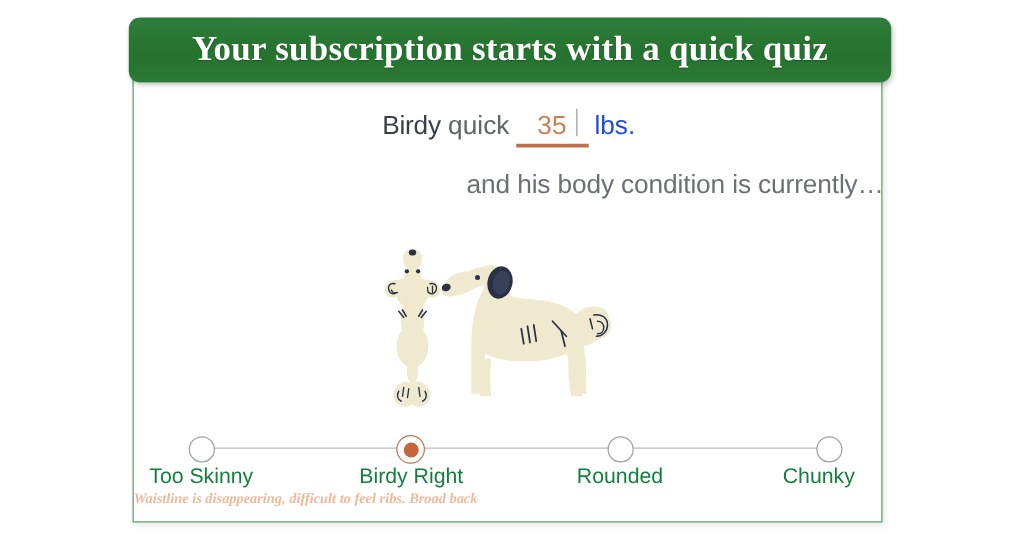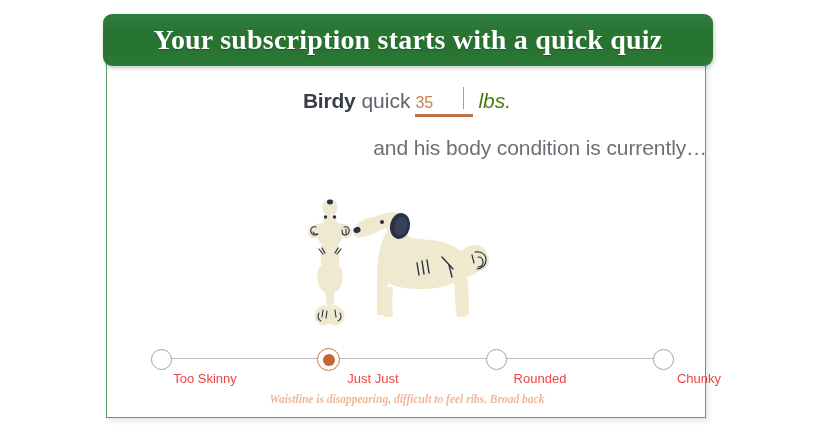--- a/index.html
+++ b/index.html
@@ -66,21 +66,21 @@
     position: absolute;
     left: 0;
     top: 48px;
     width: 600px;
     text-align: center;
     white-space: nowrap;
     font-size: 21px;
     color: #6b7076;
   }
   .pet-name {
-    font-weight: 700;
+    font-weight: 400;
     color: #3a3f47;
     letter-spacing: -0.2px;
   }
   .weighs-word {
     color: #5f656c;
     font-weight: 400;
   }
   .weight-input-wrap {
     display: inline-block;
     position: relative;
@@ -88,35 +88,35 @@
     vertical-align: baseline;
     margin: 0 4px;
   }
   .weight-input {
     width: 58px;
     border: none;
     border-bottom: 3px solid #c0714b;
     background: transparent;
     color: #cb7f57;
     font-family: "Liberation Sans", sans-serif;
-    font-size: 16px;
+    font-size: 21px;
+    text-align: center;
     padding: 0 0 2px 0;
     outline: none;
   }
   .caret {
     position: absolute;
     right: 10px;
     top: -2px;
     width: 1px;
     height: 22px;
     background: #9aa0a6;
   }
   .lbs-word {
-    color: #4d7c0f;
-    font-style: italic;
+    color: #1d4ed8;
   }
 
   
   .condition-line {
     position: absolute;
     left: 0;
     top: 95px;
     width: 600px;
     text-align: right;
     font-size: 21px;
@@ -184,33 +184,31 @@
     position: absolute;
     left: 0;
     top: 330px;
     width: 600px;
     height: 20px;
   }
   .slider-label {
     position: absolute;
     top: 0;
     transform: translateX(-50%);
-    font-size: 13px;
-    color: #ef4444;
-    white-space: nowrap;
-    margin-left: 44px;
+    font-size: 17px;
+    color: #15803d;
+    white-space: nowrap;
   }
 
   
   .caption {
     position: absolute;
     left: 0;
     top: 352px;
     width: 600px;
-    text-align: center;
     font-family: "Liberation Serif", "DejaVu Serif", serif;
     font-style: italic;
     font-weight: 700;
     font-size: 11.5px;
     color: #edb99a;
     white-space: nowrap;
   }
 </style>
 </head>
 <body>
@@ -307,21 +305,21 @@
     <div class="slider">
       <div class="slider-track"></div>
       <div class="slider-point" style="left:7px"></div>
       <div class="slider-point selected" style="left:174px"></div>
       <div class="slider-point" style="left:342px"></div>
       <div class="slider-point" style="left:509px"></div>
     </div>
 
     <div class="slider-labels">
       <span class="slider-label" style="left:54px">Too Skinny</span>
-      <span class="slider-label" style="left:222px">Just Just</span>
+      <span class="slider-label" style="left:222px">Birdy Right</span>
       <span class="slider-label" style="left:389px">Rounded</span>
       <span class="slider-label" style="left:548px">Chunky</span>
     </div>
 
     <div class="caption">Waistline is disappearing, difficult to feel ribs. Broad back</div>
   </div>
 
   <div class="banner">
     <span class="banner-text">Your subscription starts with a quick quiz</span>
   </div>

